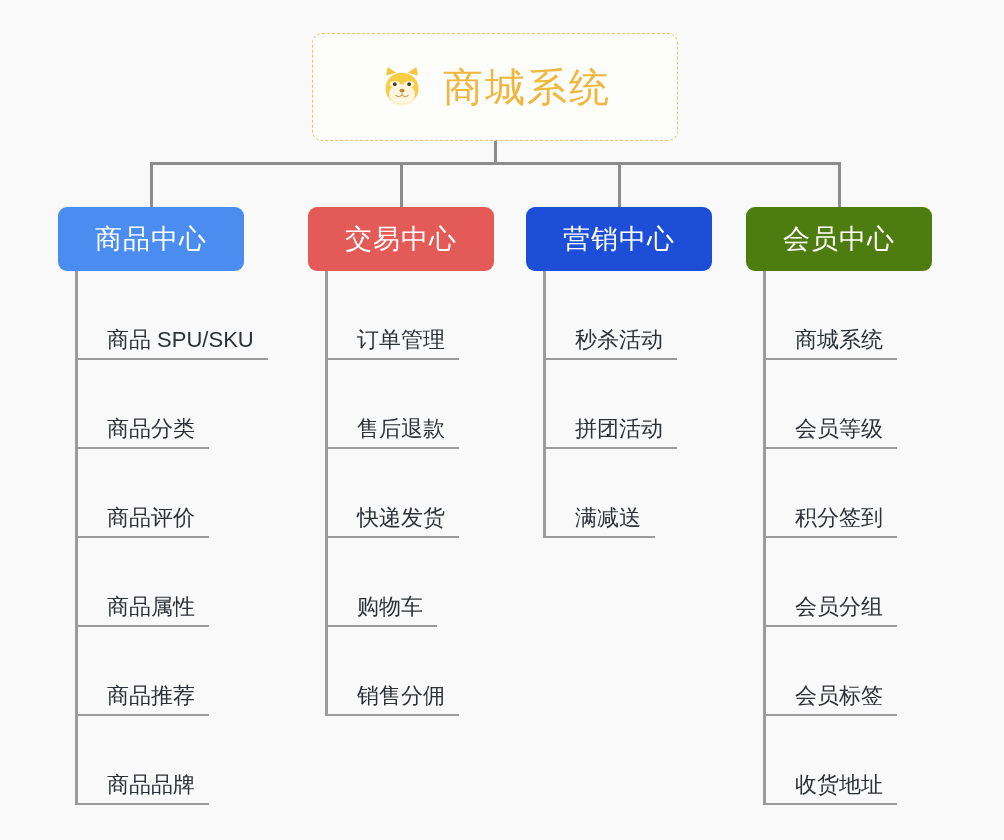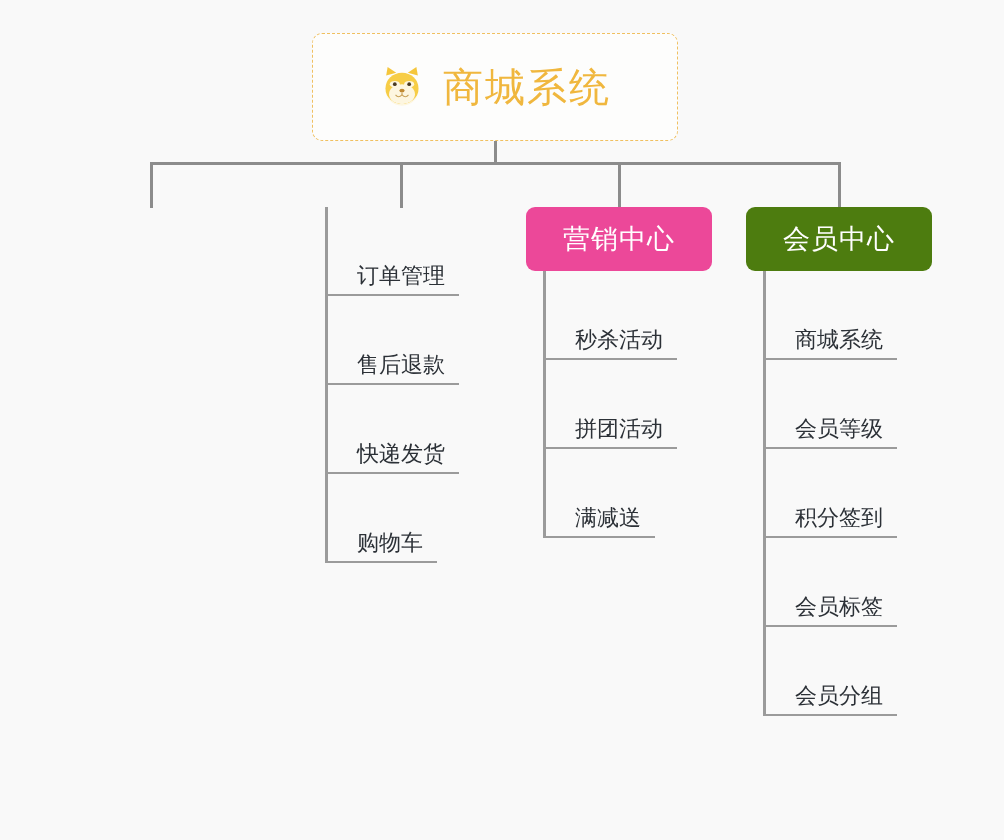--- a/index.html
+++ b/index.html
@@ -154,40 +154,67 @@
     <span class="root-title">商城系统</span>
   </div>
 
   <div class="conn-root-stem" style="background: rgb(140, 140, 140);"></div>
   <div class="conn-hbar" style="background: rgb(140, 140, 140);"></div>
   <div class="conn-drop" style="left: 150px; background: rgb(140, 140, 140);"></div>
   <div class="conn-drop" style="left: 400px; background: rgb(140, 140, 140);"></div>
   <div class="conn-drop" style="left: 618px; background: rgb(140, 140, 140);"></div>
   <div class="conn-drop" style="left: 838px; background: rgb(140, 140, 140);"></div>
 
+  <div class="column" style="left:58px;">
+    <div class="col-header" style="background: rgb(74, 140, 240);">商品中心</div>
+    <div class="leaf-rail">
+      <div class="leaf">
+          <span class="leaf-label">商品 SPU/SKU</span>
+        </div>
+      <div class="leaf">
+          <span class="leaf-label">商品分类</span>
+        </div>
+      <div class="leaf">
+          <span class="leaf-label">商品评价</span>
+        </div>
+      <div class="leaf">
+          <span class="leaf-label">商品属性</span>
+        </div>
+      <div class="leaf">
+          <span class="leaf-label">商品推荐</span>
+        </div>
+      <div class="leaf">
+          <span class="leaf-label">商品品牌</span>
+        </div>
+    </div>
+  </div>
 
   <div class="column" style="left:308px;">
+    <div class="col-header" style="background: rgb(228, 90, 86);">交易中心</div>
     <div class="leaf-rail">
       <div class="leaf">
           <span class="leaf-label">订单管理</span>
         </div>
       <div class="leaf">
           <span class="leaf-label">售后退款</span>
         </div>
       <div class="leaf">
           <span class="leaf-label">快递发货</span>
         </div>
       <div class="leaf">
           <span class="leaf-label">购物车</span>
         </div>
+      <div class="leaf">
+          <span class="leaf-label">销售分佣</span>
+        </div>
     </div>
   </div>
 
   <div class="column" style="left:526px;">
-    <div class="col-header" style="background: #ec4899;">营销中心</div>
+    <div class="col-header" style="background: #1d4ed8;">营销中心</div>
     <div class="leaf-rail">
       <div class="leaf">
           <span class="leaf-label">秒杀活动</span>
         </div>
       <div class="leaf">
           <span class="leaf-label">拼团活动</span>
         </div>
       <div class="leaf">
           <span class="leaf-label">满减送</span>
         </div>
@@ -200,21 +227,24 @@
       <div class="leaf">
           <span class="leaf-label">商城系统</span>
         </div>
       <div class="leaf">
           <span class="leaf-label">会员等级</span>
         </div>
       <div class="leaf">
           <span class="leaf-label">积分签到</span>
         </div>
       <div class="leaf">
+          <span class="leaf-label">会员分组</span>
+        </div>
+      <div class="leaf">
           <span class="leaf-label">会员标签</span>
         </div>
       <div class="leaf">
-          <span class="leaf-label">会员分组</span>
+          <span class="leaf-label">收货地址</span>
         </div>
     </div>
   </div>
 
 </div>
 
 </body></html>

